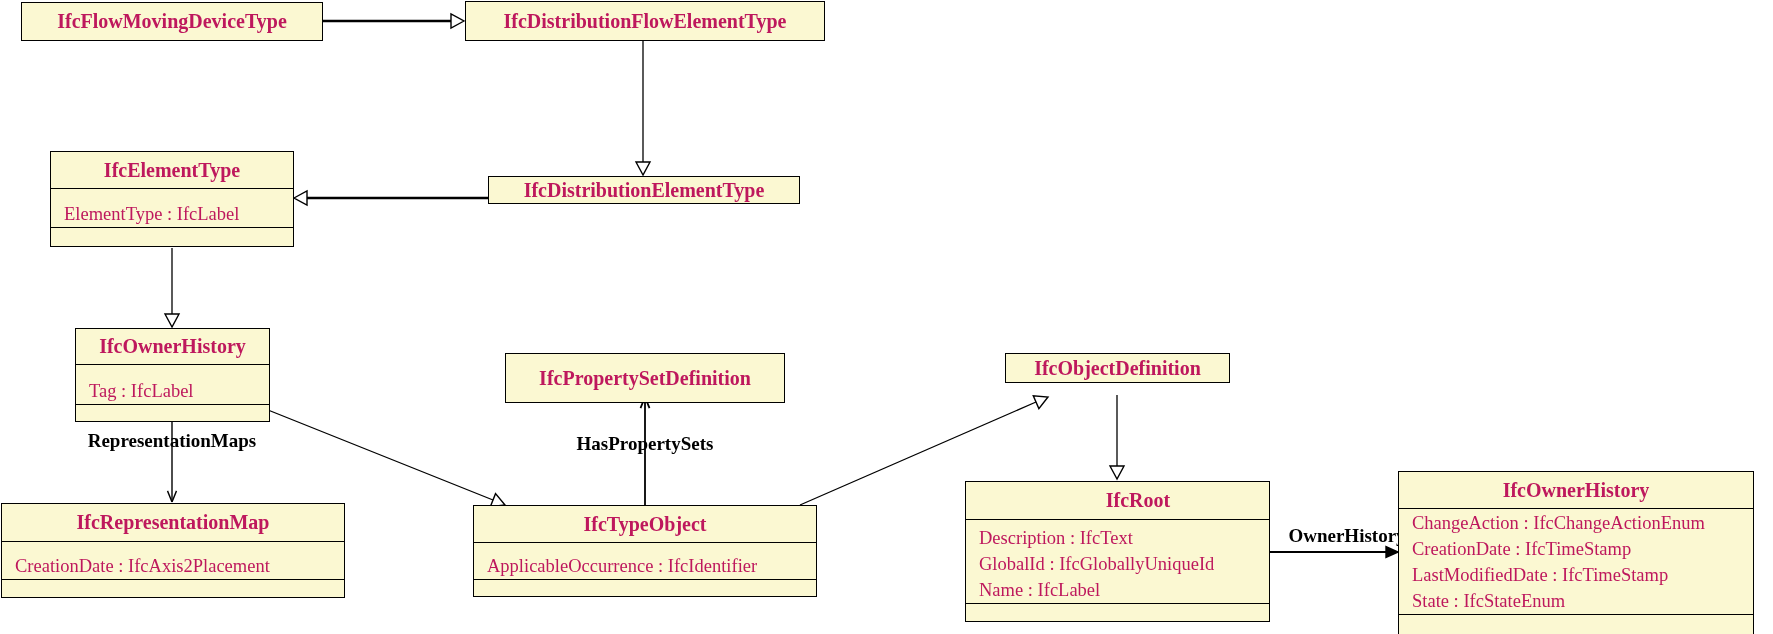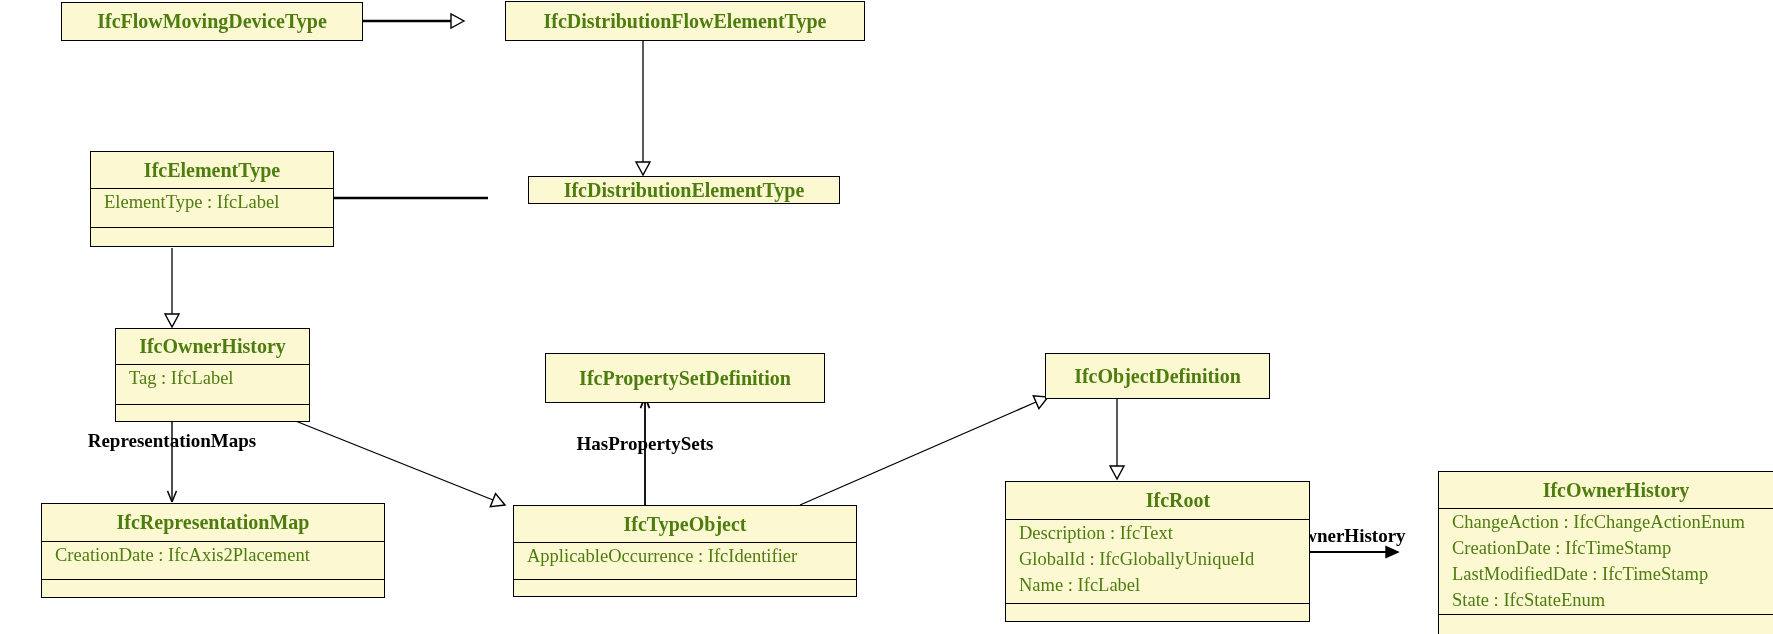--- a/index.html
+++ b/index.html
@@ -9,30 +9,29 @@
     background:#ffffff;
     overflow:hidden;
     font-family:"Liberation Serif", serif;
   }
   #edge-layer{position:absolute;left:0;top:0;width:1773px;height:634px;}
   .node{
     position:absolute;
     background:#fbf8d2;
     border:1.5px solid #000000;
     box-sizing:content-box;
-    color:#4d7c0f;
-    margin-left:40px;
+    color:#be185d;
   }
   .node-title{
     display:flex;align-items:center;justify-content:center;
     font-weight:bold;font-size:20px;white-space:nowrap;
   }
   .node-attrs{
     border-top:1.4px solid #000000;
-    display:flex;flex-direction:column;justify-content:flex-start;
+    display:flex;flex-direction:column;justify-content:flex-end;
     padding-left:13px;padding-right:4px;
     font-size:18.5px;box-sizing:border-box;
   }
   .attr-line{white-space:nowrap;line-height:26px;}
   .node-empty{border-top:1.4px solid #000000;box-sizing:border-box;}
   .edge-label{
     font-family:"Liberation Serif", serif;
     font-weight:bold;font-size:19px;fill:#000000;
   }
 </style>
@@ -121,21 +120,21 @@
       <div class="node-title" style="height: 48px;">IfcPropertySetDefinition</div>
     </div>
     <div class="node" style="left: 473px; top: 505px; width: 342px; background: rgb(251, 248, 210); border-color: rgb(0, 0, 0);">
       <div class="node-title" style="height: 36px;">IfcTypeObject</div>
       <div class="node-attrs" style="height: 37px;">
         <div class="attr-line">ApplicableOccurrence : IfcIdentifier</div>
       </div>
       <div class="node-empty" style="height: 17px;"></div>
     </div>
     <div class="node" style="left: 1005px; top: 353px; width: 223px; background: rgb(251, 248, 210); border-color: rgb(0, 0, 0);">
-      <div class="node-title" style="height: 44px;">IfcObjectDefinition</div>
+      <div class="node-title" style="height: 28px;">IfcObjectDefinition</div>
     </div>
     <div class="node" style="left: 965px; top: 481px; width: 303px; background: rgb(251, 248, 210); border-color: rgb(0, 0, 0);">
       <div class="node-title" style="height: 37px; padding-left: 41px;">IfcRoot</div>
       <div class="node-attrs" style="height: 84px;">
         <div class="attr-line">Description : IfcText</div>
         <div class="attr-line">GlobalId : IfcGloballyUniqueId</div>
         <div class="attr-line">Name : IfcLabel</div>
       </div>
       <div class="node-empty" style="height: 18px;"></div>
     </div>

